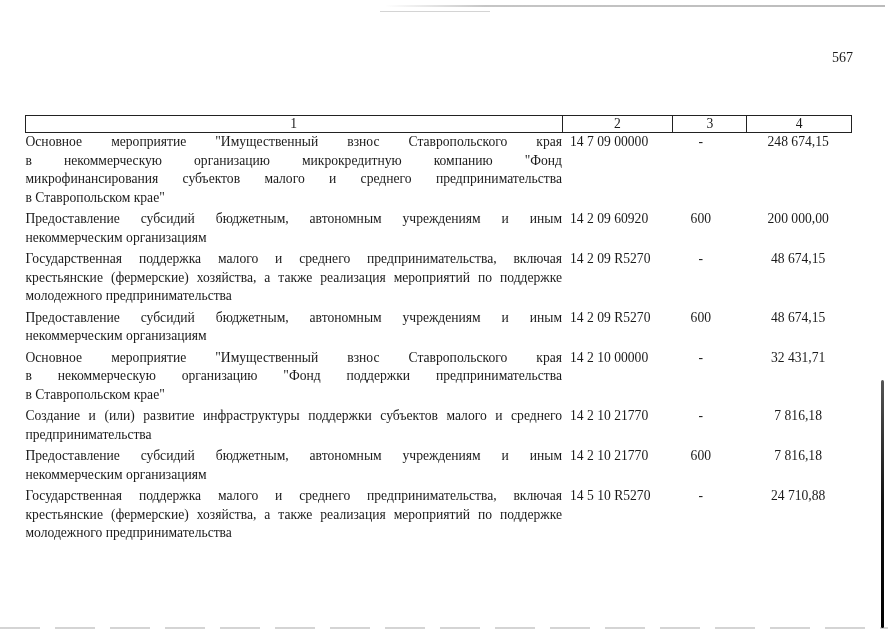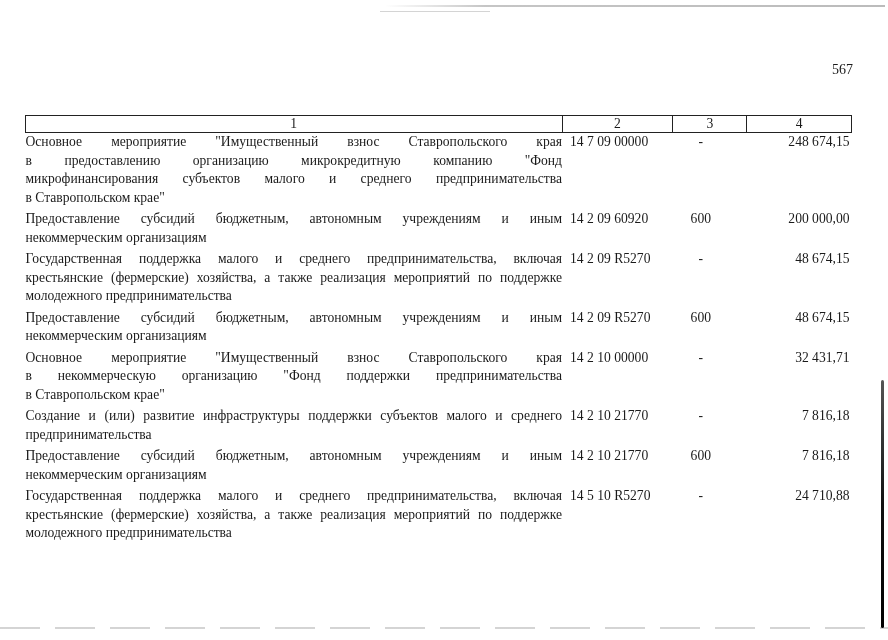--- a/index.html
+++ b/index.html
@@ -18,37 +18,37 @@
     .scan-bottom {
       position: absolute; left: 0; top: 627px; width: 888px; height: 2px;
       background: repeating-linear-gradient(90deg, rgba(170,170,170,0.5) 0 40px, rgba(255,255,255,0) 40px 55px);
     }
     .right-edge {
       position: absolute; left: 881px; top: 380px; width: 3px; height: 248px;
       background: linear-gradient(180deg, #555 0%, #111 50%, #000 100%);
       border-radius: 2px;
     }
     .page-number {
-      position: absolute; left: 832px; top: 62px; font-size: 14px;
+      position: absolute; left: 832px; top: 50px; font-size: 14px;
     }
     table.budget {
       position: absolute; left: 25px; top: 115px; width: 827px;
       border-collapse: collapse; font-size: 13.6px; line-height: 18.5px;
     }
     table.budget th {
       border: 1px solid #222; font-weight: normal; text-align: center;
       height: 16px; padding: 0; line-height: 16px;
     }
     table.budget td { padding: 0; vertical-align: top; }
     td.c1 { width: 558px; text-align: justify; text-align-last: left; padding-right: 2px; }
     td.c1 .line-j { text-align: justify; text-align-last: justify; display: block; }
     td.c1 .line-l { display: block; }
     td.c2 { width: 104px; padding-left: 8px !important; white-space: nowrap; }
     td.c3 { width: 58px; text-align: center; white-space: nowrap; padding-right: 18px !important; }
-    td.c4 { width: 105px; text-align: right; white-space: nowrap; padding-right: 2px !important; }
+    td.c4 { width: 105px; text-align: center; white-space: nowrap; padding-right: 2px !important; }
     tr.row td { padding-bottom: 1px; }
     tr.row.gap td { padding-top: 2px; }
   </style>
 </head>
 <body>
 
 <div class="scan-top"></div>
 <div class="scan-top2"></div>
 <div class="scan-bottom"></div>
 <div class="right-edge"></div>
@@ -61,21 +61,21 @@
       <th style="width:558px">1</th>
       <th style="width:103px">2</th>
       <th style="width:57px">3</th>
       <th style="width:104px">4</th>
     </tr>
   </thead>
   <tbody id="tbody">
       <tr class="row">
         <td class="c1">
           <span class="line-j">Основное мероприятие "Имущественный взнос Ставропольского края</span>
-          <span class="line-j">в предоставлению организацию микрокредитную компанию "Фонд</span>
+          <span class="line-j">в некоммерческую организацию микрокредитную компанию "Фонд</span>
           <span class="line-j">микрофинансирования субъектов малого и среднего предпринимательства</span>
           <span class="line-l">в Ставропольском крае"</span>
         </td>
         <td class="c2">14 7 09 00000</td>
         <td class="c3">-</td>
         <td class="c4">248 674,15</td>
       </tr>
       <tr class="row gap">
         <td class="c1">
           <span class="line-j">Предоставление субсидий бюджетным, автономным учреждениям и иным</span>

